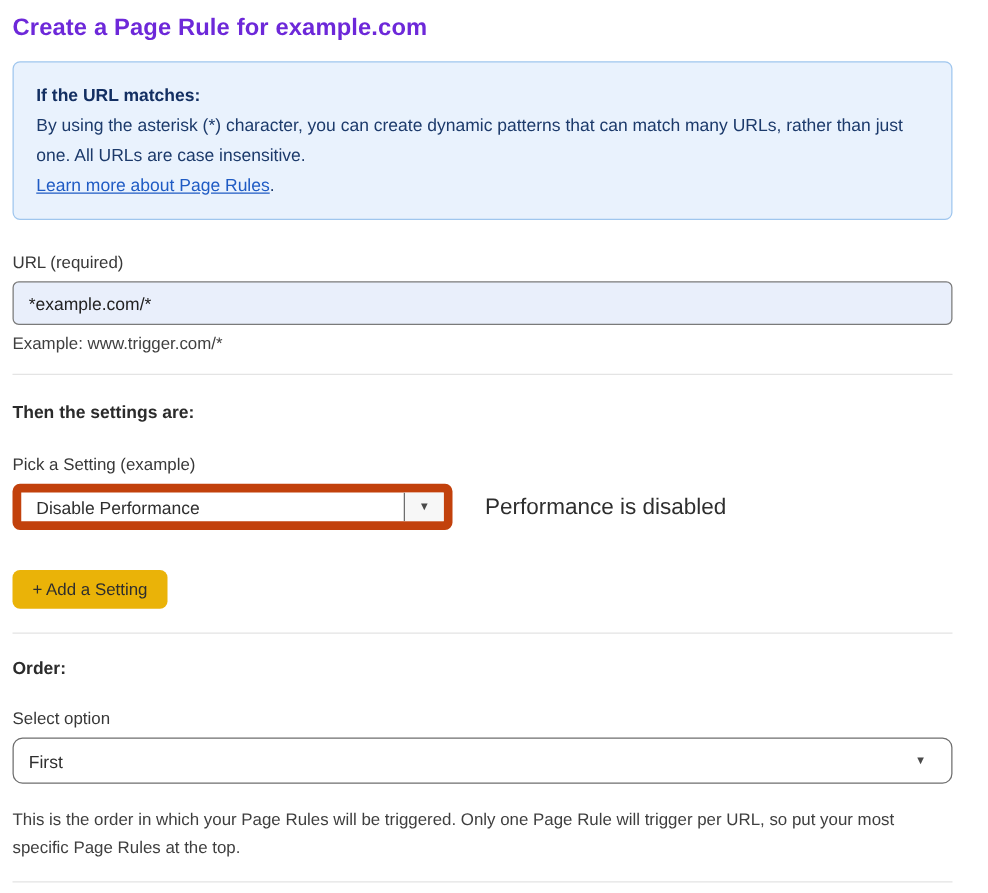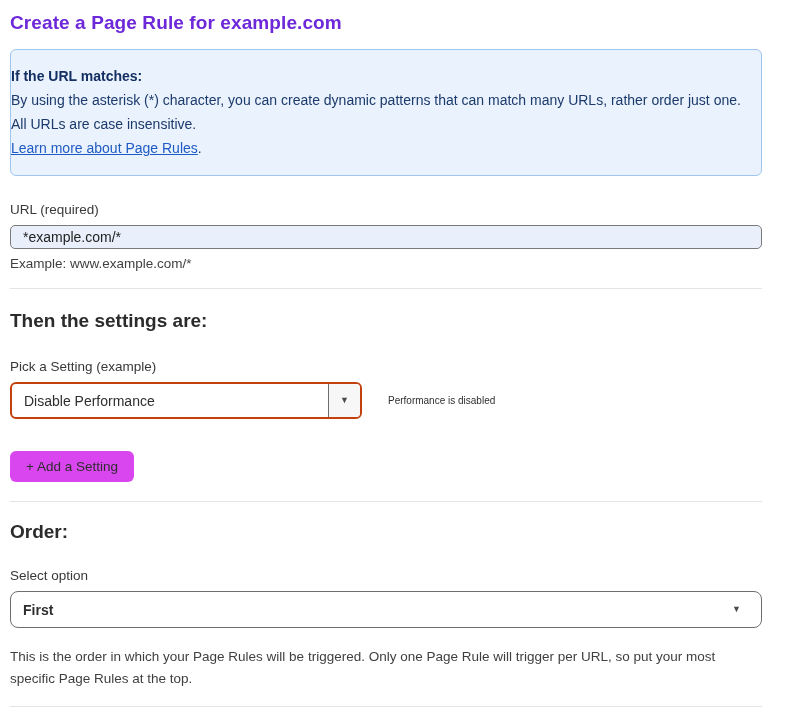--- a/index.html
+++ b/index.html
@@ -18,21 +18,21 @@
     font-weight: bold;
     color: #6d28d9;
     letter-spacing: 0.1px;
     margin-bottom: 15px;
   }
   
   .info-box {
     background: #e9f2fd;
     border: 1px solid #9fc6ee;
     border-radius: 6px;
-    padding: 14px 18px 15px 0;
+    padding: 14px 18px 15px 18px;
     color: #1c3a6b;
     font-size: 14px;
     line-height: 24px;
     margin-bottom: 26px;
   }
   .info-box .info-heading {
     font-weight: bold;
     color: #132f62;
   }
   .info-box a.learn-link {
@@ -44,21 +44,21 @@
   
   .field-label {
     font-size: 13.5px;
     color: #383838;
     margin-bottom: 8px;
     margin-top: 22px;
   }
   .url-input {
     display: block;
     width: 100%;
-    height: 24px;
+    height: 35px;
     background: #e9effb;
     border: 1px solid #7a7a7a;
     border-radius: 5px;
     padding: 0 12px;
     font-size: 14px;
     color: #222222;
     font-family: inherit;
     outline: none;
   }
   .helper-text {
@@ -68,37 +68,37 @@
   }
   .divider {
     border: none;
     border-top: 1px solid #e4e4e4;
     margin: 0;
   }
   .divider.d1 { margin-top: 17px; margin-bottom: 21px; }
   .divider.d2 { margin-top: 19px; margin-bottom: 19px; }
   .divider.d3 { margin-top: 16px; margin-bottom: 20px; }
   .section-heading {
-    font-size: 19px;
+    font-size: 14px;
     font-weight: bold;
     color: #2b2b2b;
     margin-bottom: 27px;
   }
   .section-heading.order { margin-bottom: 25px; }
   
   .setting-row {
     display: flex;
     align-items: center;
     margin-bottom: 32px;
   }
   .dropdown {
     width: 352px;
     height: 37px;
     background: #ffffff;
-    border: 2px solid #c2410c;
+    border: 7px solid #c2410c;
     border-radius: 6px;
     display: flex;
     align-items: stretch;
     overflow: hidden;
     cursor: pointer;
   }
   .dropdown .dropdown-value {
     flex: 1;
     display: flex;
     align-items: center;
@@ -113,84 +113,83 @@
     display: flex;
     align-items: center;
     justify-content: center;
   }
   .caret {
     font-size: 9px;
     color: #4a4a4a;
     line-height: 1;
   }
   .status-text {
-    font-size: 10px;
+    font-size: 18px;
     color: #2e2e2e;
     margin-left: 26px;
   }
   
   .btn {
     display: inline-flex;
     align-items: center;
     justify-content: center;
     border: none;
     border-radius: 6px;
     font-family: inherit;
     font-size: 13.5px;
     cursor: pointer;
     white-space: nowrap;
   }
   .btn-gray {
-    background: #d946ef;
+    background: #eab308;
     color: #2e2e2e;
   }
   .add-setting-btn {
     height: 31px;
     padding: 0 16px;
   }
   
   .select-box {
     width: 100%;
     height: 37px;
     background: #ffffff;
     border: 1px solid #6e6e6e;
     border-radius: 8px;
     display: flex;
     align-items: center;
     justify-content: space-between;
     padding: 0 20px 0 12px;
     font-size: 14px;
     color: #2e2e2e;
     cursor: pointer;
-    font-weight: bold;
   }
   .order-helper {
     font-size: 13.5px;
     color: #3f3f3f;
     line-height: 22px;
     margin-top: 18px;
     max-width: 745px;
   }
 </style>
 </head>
 <body>
 
 <div class="container">
 
   <h1 class="page-title">Create a Page Rule for example.com</h1>
 
   <div class="info-box">
     <div class="info-heading">If the URL matches:</div>
-    <div class="info-body">By using the asterisk (*) character, you can create dynamic patterns that can match many URLs, rather order just one. All URLs are case insensitive.</div>
+    <div class="info-body">By using the asterisk (*) character, you can create dynamic patterns that can match many URLs, rather than just one. All URLs are case insensitive.</div>
     <div><a class="learn-link">Learn more about Page Rules</a><span>.</span></div>
   </div>
 
   <div class="field-label">URL (required)</div>
   <input type="text" class="url-input" value="*example.com/*" style="">
-  <div class="helper-text">Example: www.example.com/*</div>
+  <div class="helper-text">Example: www.trigger.com/*</div>
 
   <hr class="divider d1">
 
   <h2 class="section-heading">Then the settings are:</h2>
 
   <div class="field-label">Pick a Setting (example)</div>
   <div class="setting-row">
     <div class="dropdown">
       <div class="dropdown-value">Disable Performance</div>
       <div class="dropdown-arrow-section">

